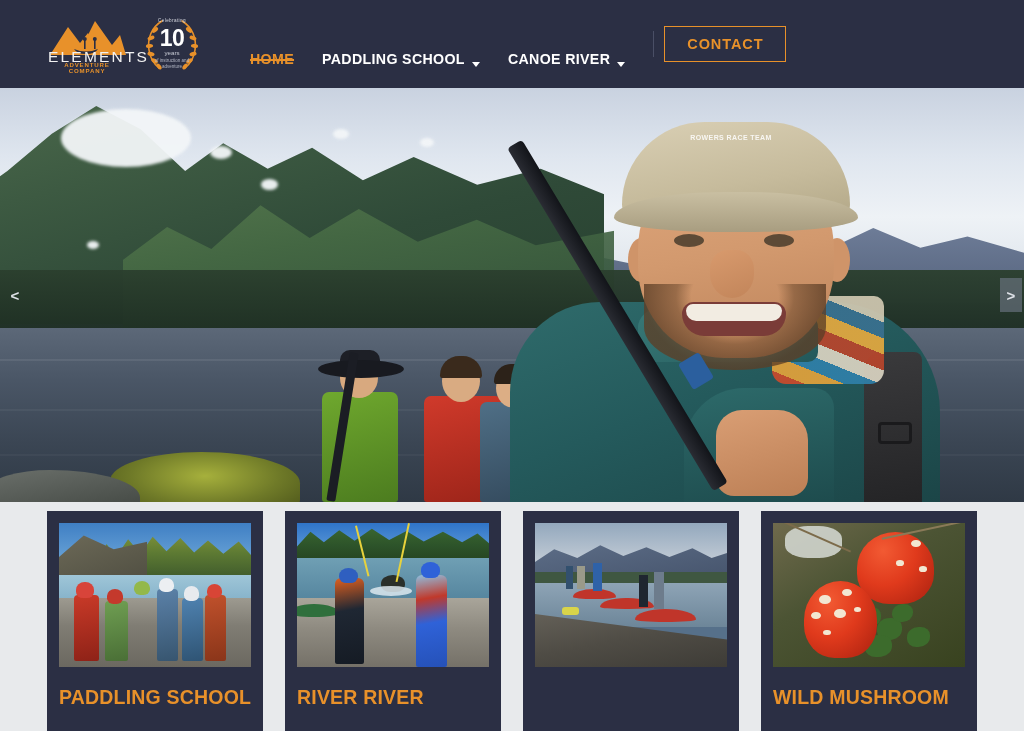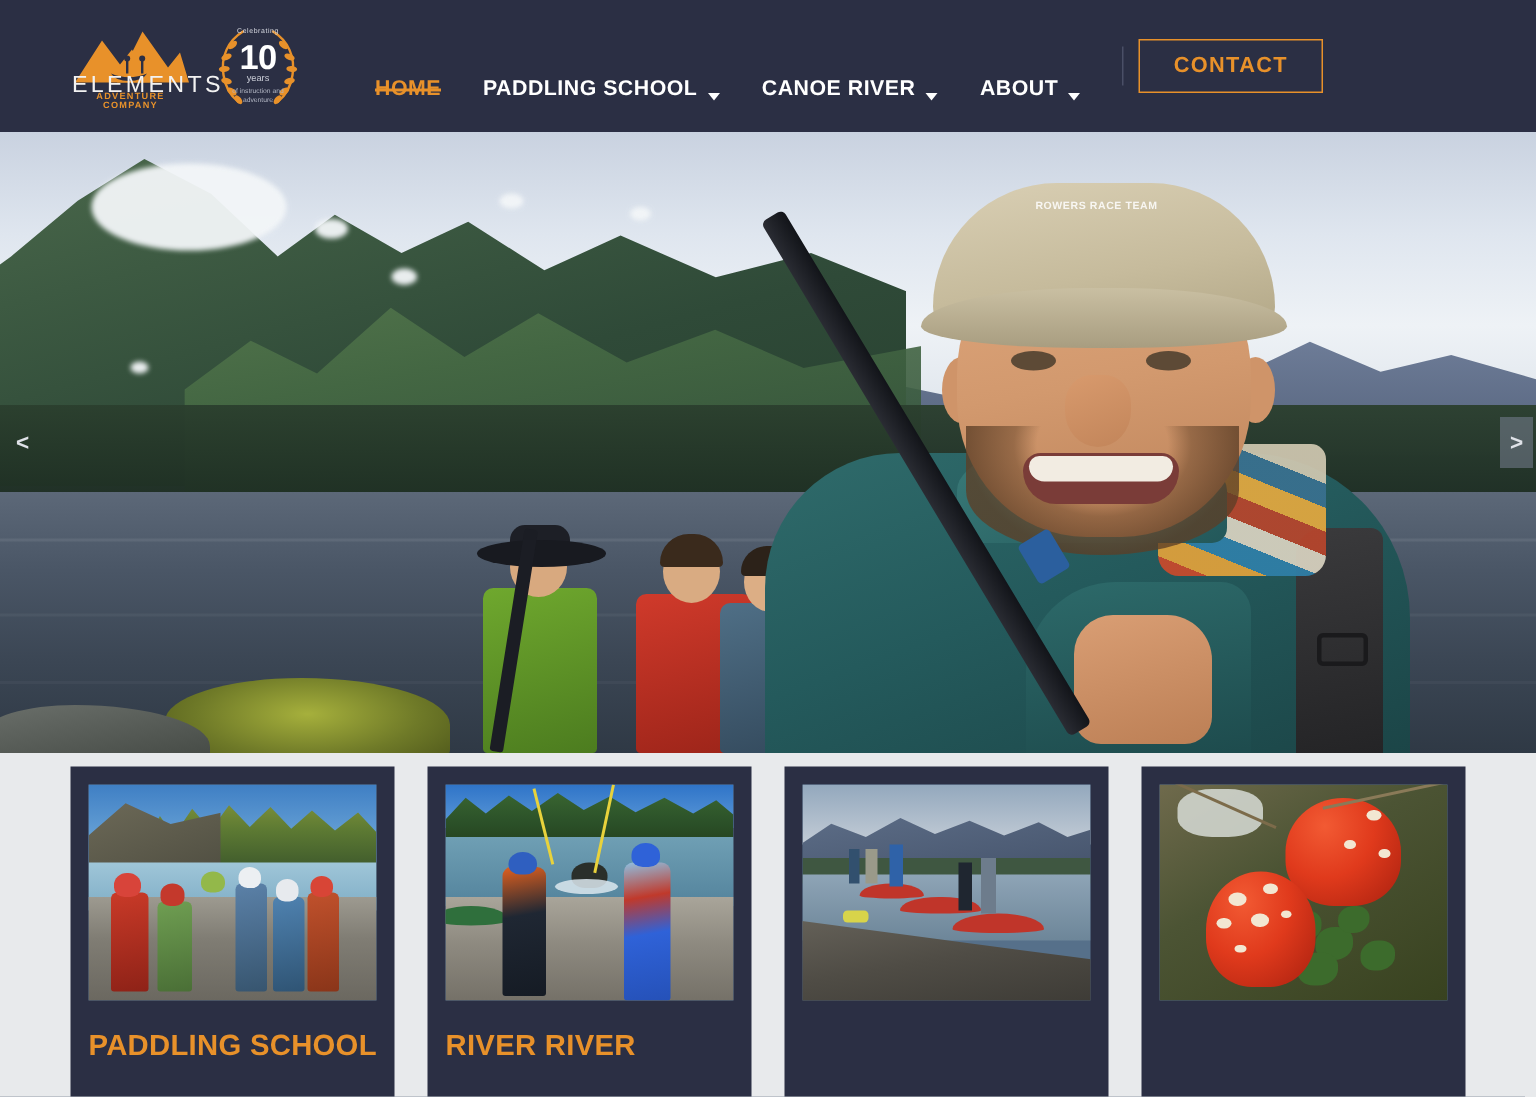--- a/index.html
+++ b/index.html
@@ -455,24 +455,20 @@
       <span class="nav-label">HOME</span>
     </div>
     <div class="nav-item">
       <span class="nav-label">PADDLING SCHOOL</span>
       <span class="caret"></span>
     </div>
     <div class="nav-item">
       <span class="nav-label">CANOE RIVER</span>
       <span class="caret"></span>
     </div>
-    <div class="nav-item">
-      <span class="nav-label">ABOUT</span>
-      <span class="caret"></span>
-    </div>
 
     <div class="nav-divider"></div>
 
     <button class="contact-btn">CONTACT</button>
   </nav>
 </div>
 
 <div class="hero">
   <div class="hero-photo">
 
@@ -630,15 +626,16 @@
       <div class="c4-cap" style="left:16%;top:40%;width:38%;height:54%;"></div>
       <div class="c4-spot" style="left:24%;top:50%;width:6%;height:6%;"></div>
       <div class="c4-spot" style="left:36%;top:46%;width:5%;height:5%;"></div>
       <div class="c4-spot" style="left:20%;top:62%;width:5%;height:5%;"></div>
       <div class="c4-spot" style="left:32%;top:60%;width:6%;height:6%;"></div>
       <div class="c4-spot" style="left:42%;top:58%;width:4%;height:4%;"></div>
       <div class="c4-spot" style="left:26%;top:74%;width:4%;height:4%;"></div>
       <div style="position:absolute;left:2%;top:8%;width:40%;height:2px;background:#7c6b4a;transform:rotate(24deg);"></div>
       <div style="position:absolute;left:56%;top:4%;width:44%;height:2px;background:#8a7a58;transform:rotate(-12deg);"></div>
     </div>
+    <div class="card-title">WILD MUSHROOM</div>
   </div>
 
 </div>
 
 </body></html>

